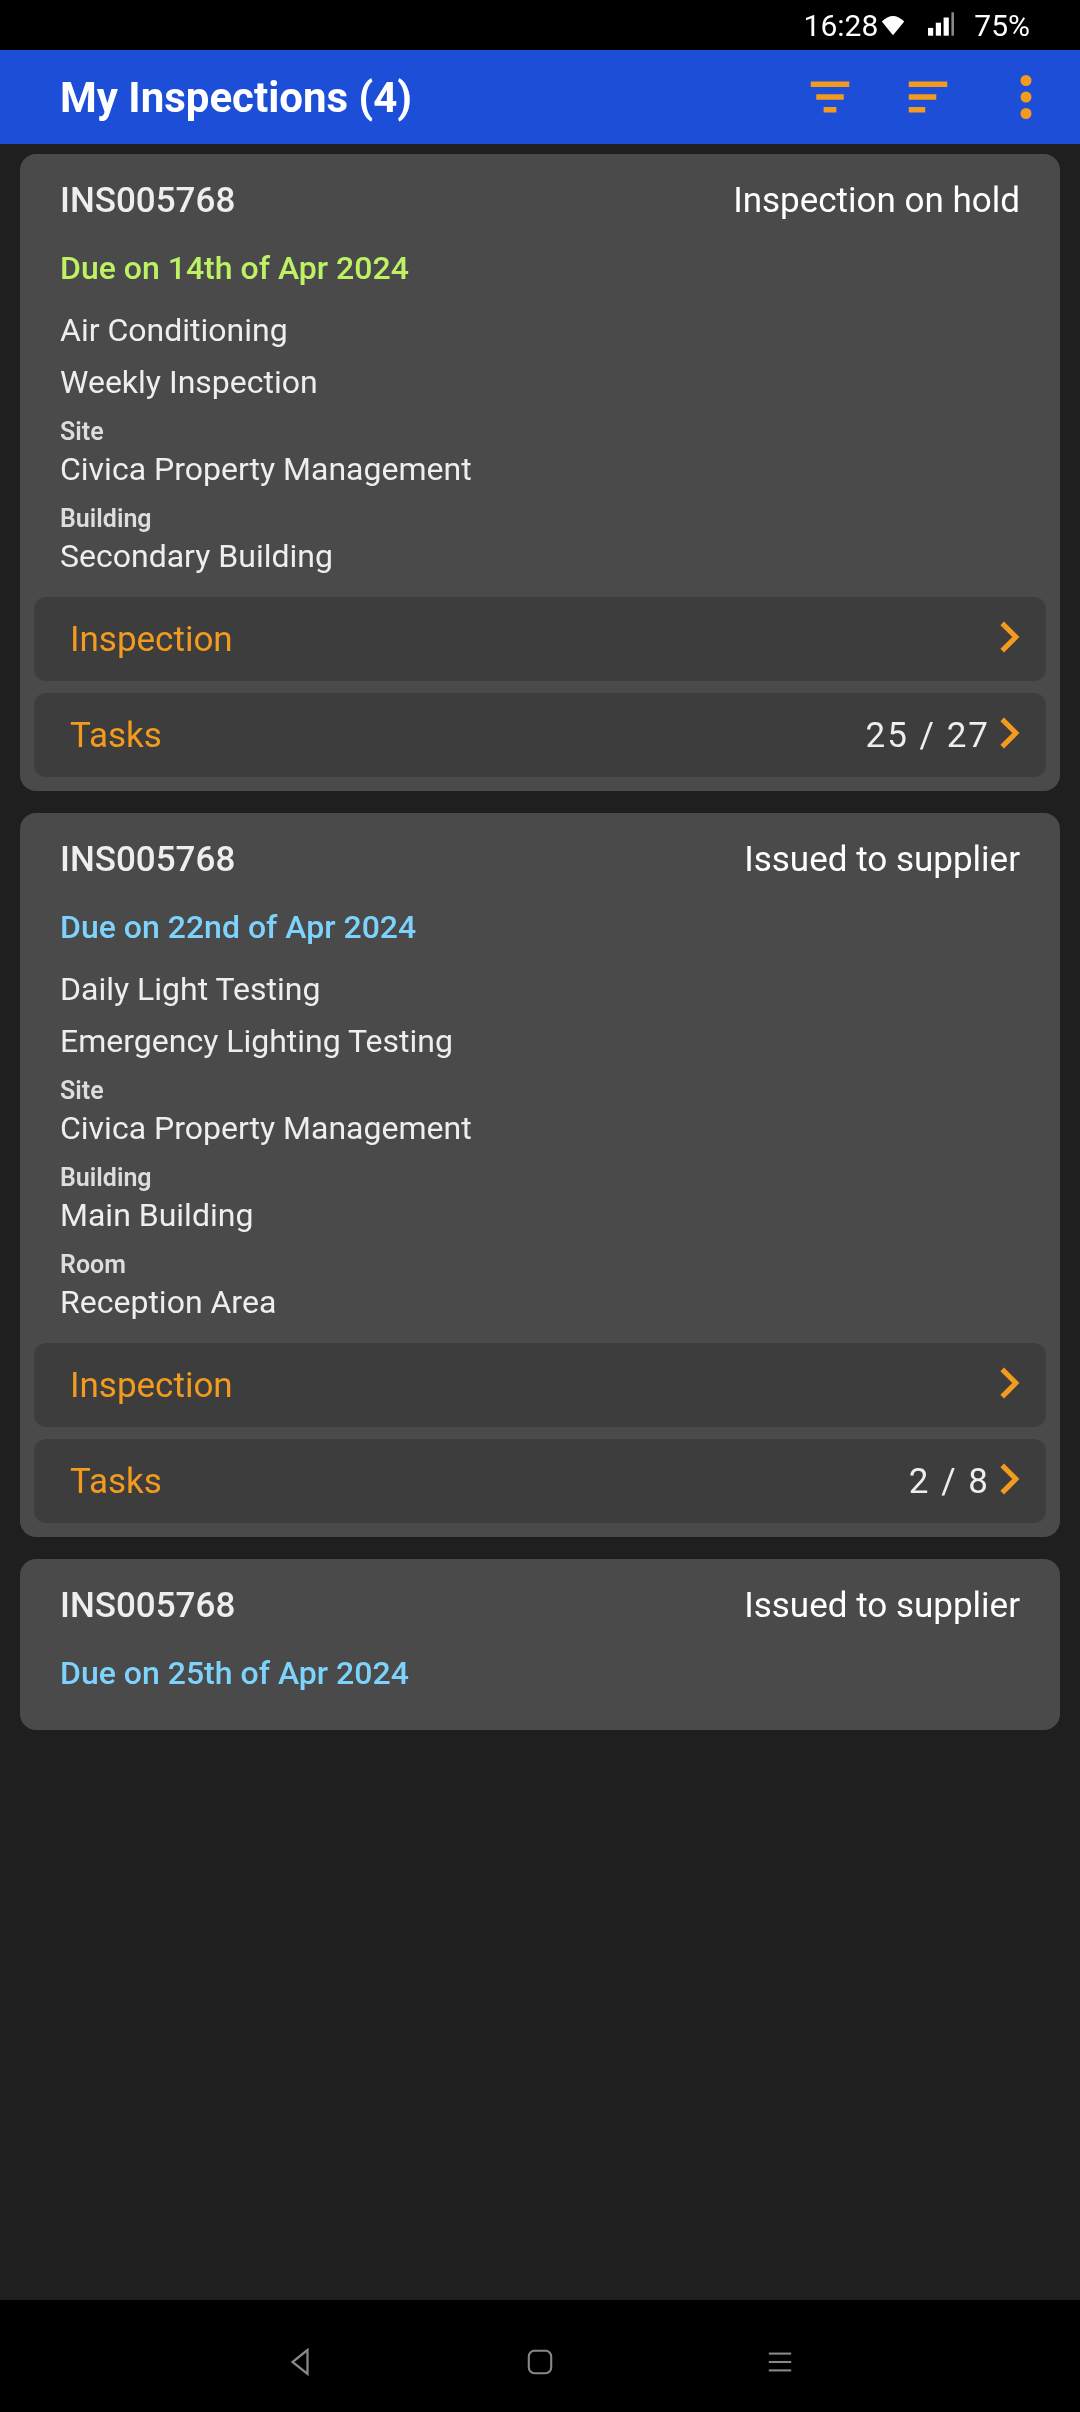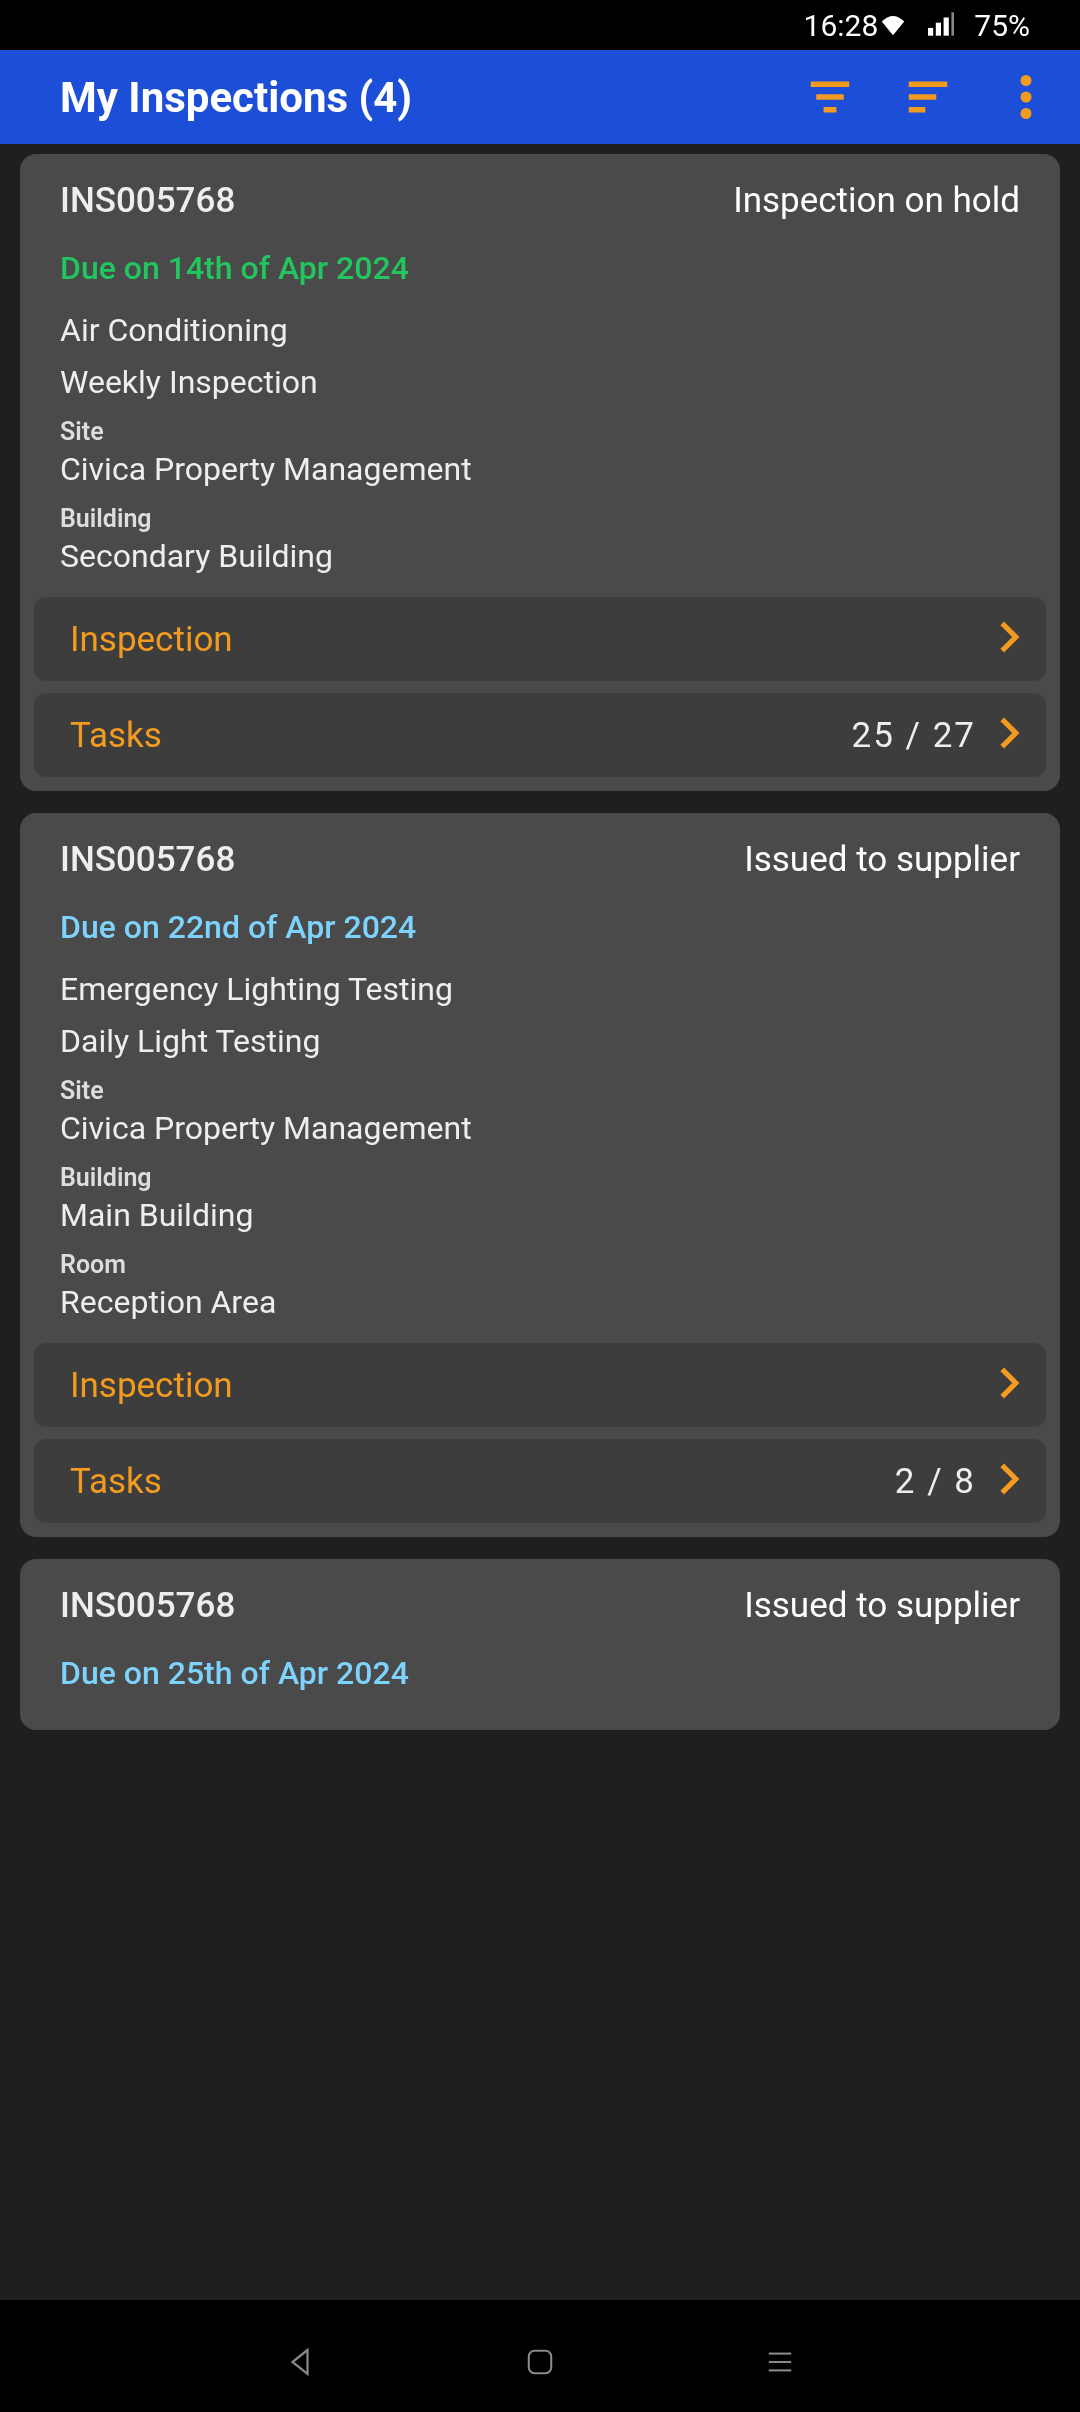--- a/index.html
+++ b/index.html
@@ -59,38 +59,38 @@
     align-items: baseline;
     padding: 0 40px;
     margin-bottom: 28px;
     text-align: center;
   }
   .card-id { color: #eee; font-size: 35px; font-weight: 500; }
   .card-status { color: #ffffff; font-size: 35px; }
   
   .card-body { padding: 0 40px; }
   .due-date { font-size: 32px; margin-bottom: 24px; font-weight: 500; }
-  .due-red { color: #22c55e; }
+  .due-red { color: #bef264; }
   .due-white { color: #7dd3fc; }
   .line { color: #eee; font-size: 32px; margin-bottom: 14px; }
   .label { color: #ddd; font-size: 25px; font-weight: 600; margin-top: 16px; margin-bottom: 4px; }
   .value { color: #eee; font-size: 32px; margin-bottom: 6px; }
   
   .action-row {
     background: #3d3d3d;
     border-radius: 12px;
     margin: 12px 14px 0 14px;
     height: 84px;
     display: flex;
     align-items: center;
     padding: 0 26px 0 36px;
     cursor: pointer;
   }
   .action-label { color: #f29b1f; font-size: 35px; flex: 1; }
-  .action-count { color: #eee; font-size: 35px; margin-right: 22px; letter-spacing: 2px; }
+  .action-count { color: #eee; font-size: 35px; margin-right: 8px; letter-spacing: 2px; }
   
   .nav-bar {
     position: absolute;
     bottom: 0;
     width: 1080px;
     height: 100px;
     background: #000;
     display: flex;
     align-items: center;
     justify-content: space-around;
@@ -179,22 +179,22 @@
     </div>
   </div>
 
   <div class="card">
     <div class="card-header">
       <span class="card-id">INS005768</span>
       <span class="card-status">Issued to supplier</span>
     </div>
     <div class="card-body">
       <div class="due-date due-white">Due on 22nd of Apr 2024</div>
+      <div class="line">Daily Light Testing</div>
       <div class="line">Emergency Lighting Testing</div>
-      <div class="line">Daily Light Testing</div>
       <div class="label">Site</div>
       <div class="value">Civica Property Management</div>
       <div class="label">Building</div>
       <div class="value">Main Building</div>
       <div class="label">Room</div>
       <div class="value">Reception Area</div>
     </div>
     <div class="action-row" style="margin-top:22px;">
       <span class="action-label">Inspection</span>
       <span>

